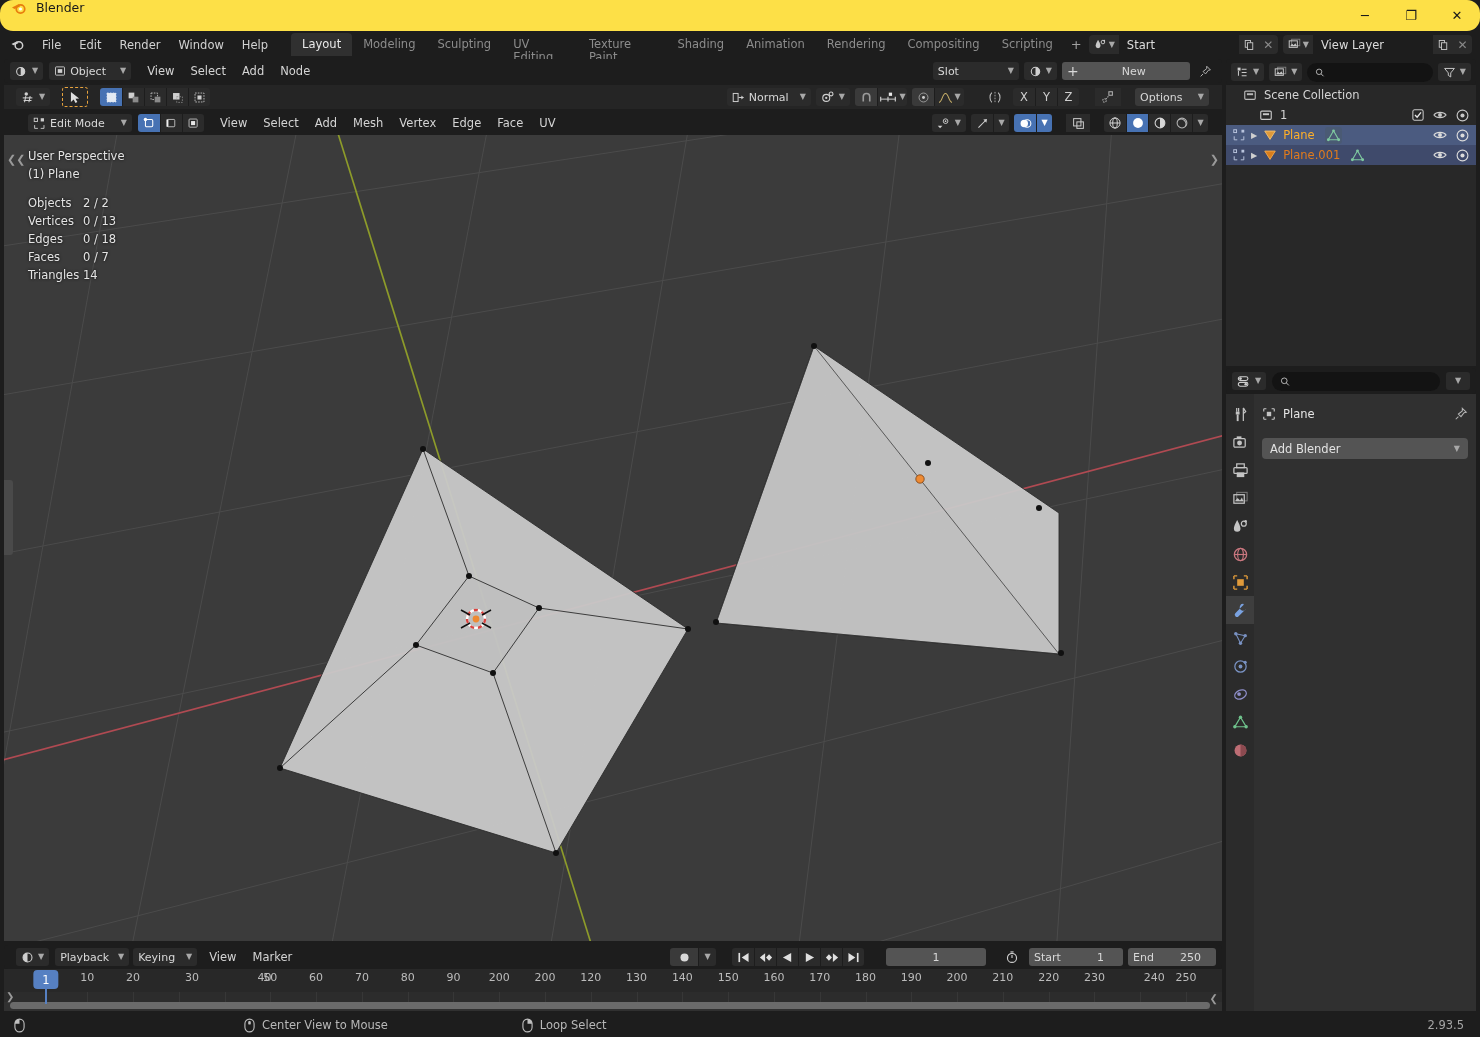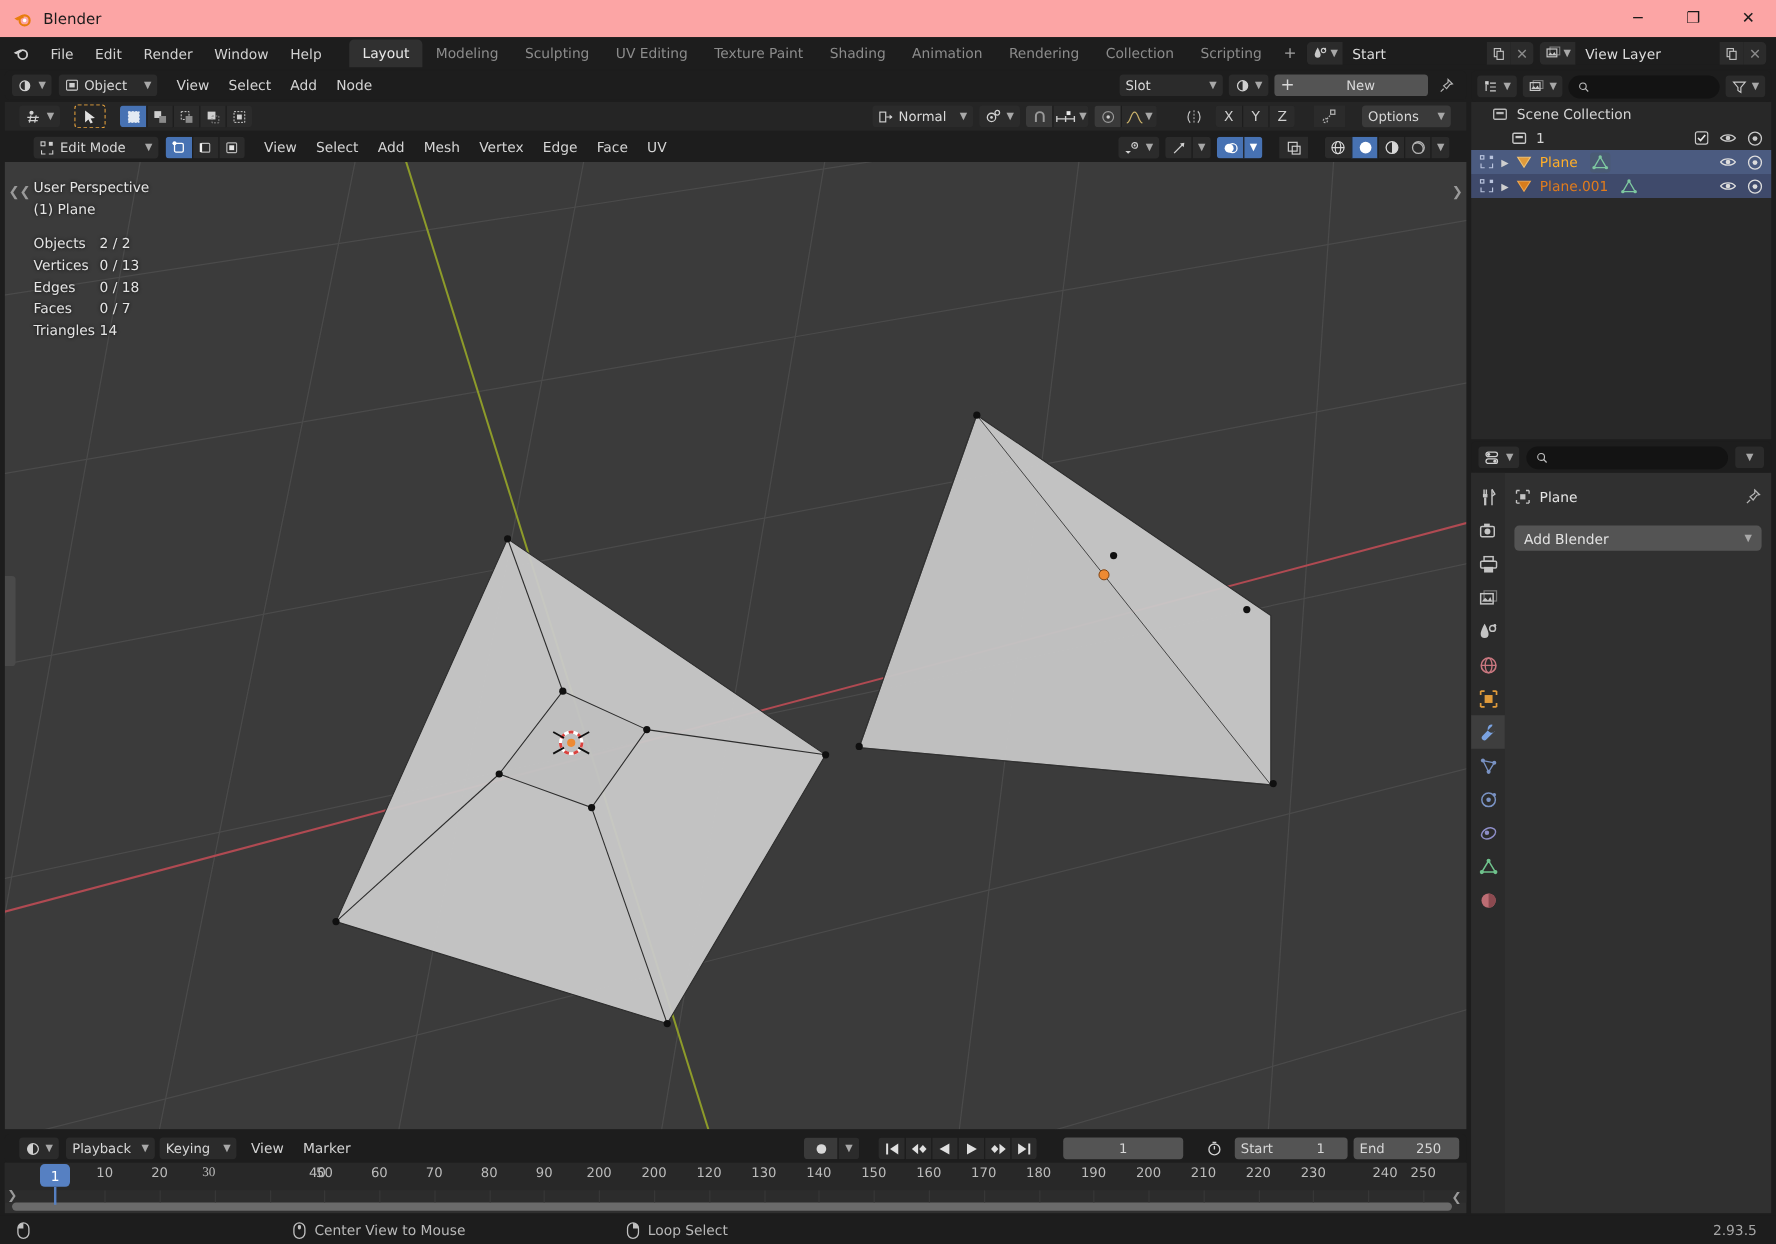--- a/index.html
+++ b/index.html
@@ -10,21 +10,21 @@
     font-size: 11.5px;
     color: #e5e5e5;
     overflow: hidden;
     -webkit-font-smoothing: antialiased;
   }
   #app { position: relative; width: 1480px; height: 1037px; }
 
   
   .titlebar {
     position: absolute; left: 0; top: 0; width: 1480px; height: 31px;
-    background: #fca5a5; display: flex; align-items: center;
+    background: #fde047; display: flex;  border-radius: 13px;
   }
   .titlebar .tb-logo { margin-left: 11px; margin-right: 9px; display:flex; }
   .titlebar .tb-text { color: #1a1a1a; font-size: 12.5px; }
   .tb-btns { margin-left: auto; display: flex; height: 31px; }
   .tb-btn {
     width: 46px; height: 31px; display: flex; align-items: center; justify-content: center;
     color: #1a1a1a; font-size: 13px;
   }
 
   
@@ -236,21 +236,21 @@
 
     <div class="ws-tabs">
       <div class="ws-tab active">Layout</div>
       <div class="ws-tab">Modeling</div>
       <div class="ws-tab">Sculpting</div>
       <div class="ws-tab">UV Editing</div>
       <div class="ws-tab">Texture Paint</div>
       <div class="ws-tab">Shading</div>
       <div class="ws-tab">Animation</div>
       <div class="ws-tab">Rendering</div>
-      <div class="ws-tab">Collection</div>
+      <div class="ws-tab">Compositing</div>
       <div class="ws-tab">Scripting</div>
       <div class="ws-add">+</div>
     </div>
 
     <div class="scene-block">
       <div class="field-group">
         <span class="fg-icon">
           <svg width="13" height="13" viewBox="0 0 16 16">
             <path d="M5 2 C5 2 2 7 2 9.5 A3 3 0 0 0 8 9.5 C8 7 5 2 5 2Z" fill="#c8c8c8"></path>
             <circle cx="11" cy="5" r="2.2" fill="none" stroke="#c8c8c8" stroke-width="1.2"></circle>
@@ -762,21 +762,21 @@
         <span>End</span>
         <span style="margin-left:auto;padding-right:10px;">250</span>
       </div>
     </div>
   </div>
 
   <div class="area timeline">
     <div class="tl-ruler" id="tl-ruler">
         <div class="tl-tick" style="left: 83.2048px;">10</div>
         <div class="tl-tick" style="left: 128.988px;">20</div>
-        <div class="tl-tick" style="left: 170px; font-family: Liberation Serif, serif;">30</div>
+        <div class="tl-tick" style="left: 188px;">30</div>
         <div class="tl-tick" style="left: 220.554px; margin-left: 40px;">40</div>
         <div class="tl-tick" style="left: 266.337px;">50</div>
         <div class="tl-tick" style="left: 312.12px;">60</div>
         <div class="tl-tick" style="left: 357.904px;">70</div>
         <div class="tl-tick" style="left: 403.687px;">80</div>
         <div class="tl-tick" style="left: 449.47px;">90</div>
         <div class="tl-tick" style="left: 495.253px;">200</div>
         <div class="tl-tick" style="left: 541.036px;">200</div>
         <div class="tl-tick" style="left: 586.819px;">120</div>
         <div class="tl-tick" style="left: 632.602px;">130</div>

